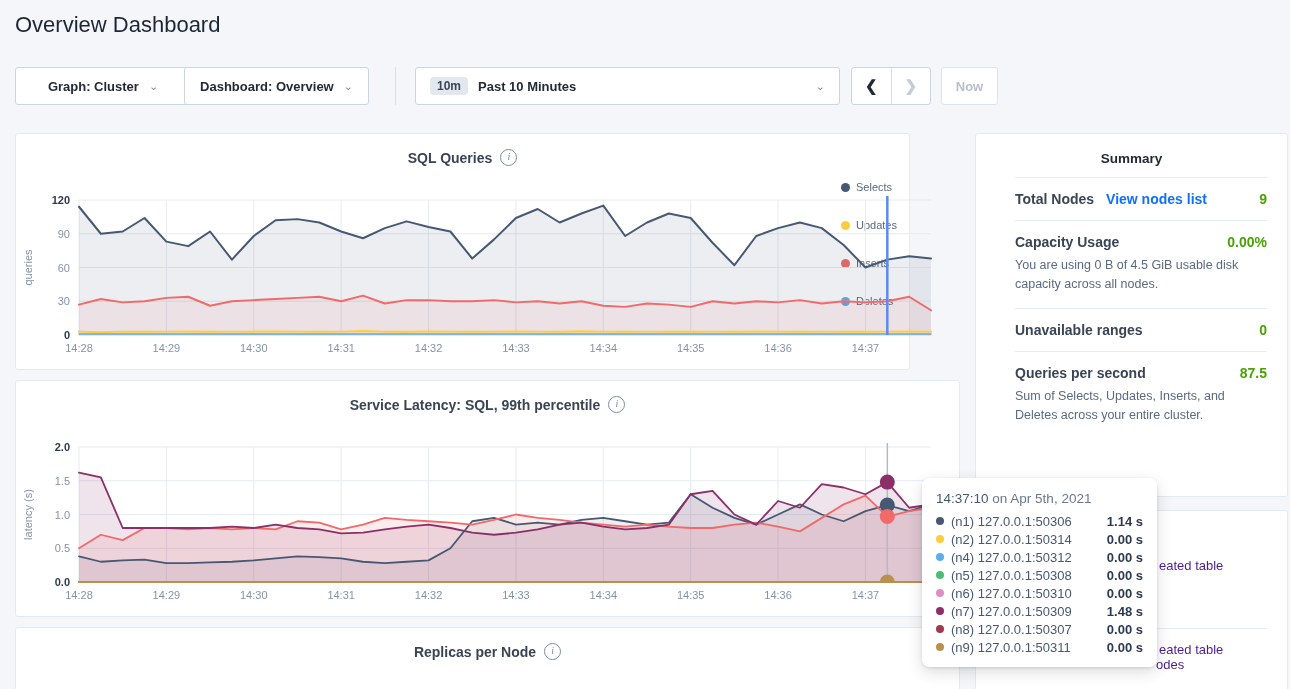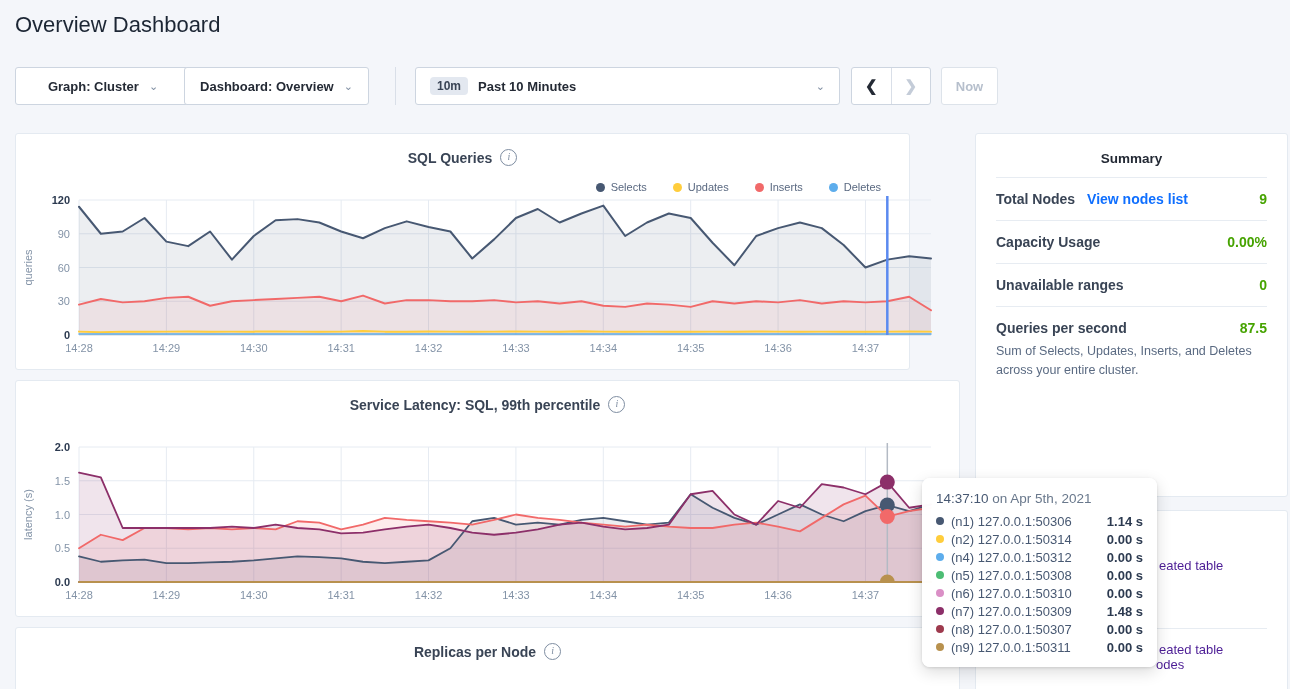--- a/index.html
+++ b/index.html
@@ -28,28 +28,28 @@
   #card-latency{left:15px;top:380px;width:945px;height:237px;}
   #card-replicas{left:15px;top:627px;width:945px;height:200px;}
   #summary-card{left:975px;top:133px;width:313px;height:364px;padding:0 20px;}
   #events-card{left:975px;top:510px;width:313px;height:280px;}
 
   .chart-title{display:flex;justify-content:center;align-items:center;gap:8px;margin-top:15px;
                font-size:14px;font-weight:bold;color:#394455;}
   .info-icon{width:15px;height:15px;border:1px solid #7e8da1;border-radius:50%;font-size:10px;line-height:14px;
              text-align:center;color:#7e8da1;font-weight:normal;font-style:italic;
              font-family:"Liberation Serif",serif;flex:none;cursor:pointer;}
-  .legend{position:absolute;top:47px;right:28px;display:flex;gap:26px;font-size:11px;color:#596880;}
+  .legend{position:absolute;top:47px;right:12px;display:flex;gap:26px;font-size:11px;color:#596880;flex-direction:column;}
   .legend-item{display:flex;align-items:center;gap:6px;cursor:pointer;}
   .legend-dot{width:9px;height:9px;border-radius:50%;}
   svg.chart{position:absolute;left:0;top:58px;font-family:"Liberation Sans",sans-serif;}
 
   
   .summary-title{text-align:center;font-weight:bold;font-size:13.5px;color:#242a35;padding:17px 0 11px;}
-  .srow{border-top:1px solid #e7ecf2;padding:13px 0;}
+  .srow{border-top:1px solid #e7ecf2;padding:13px 0;margin-left:19px;}
   .srow:first-of-type{border-top:none;}
   .srow-head{display:flex;align-items:baseline;font-size:14px;font-weight:bold;color:#394455;}
   .srow-value{margin-left:auto;color:#46a300;white-space:nowrap;}
   .srow-link{color:#0f6fff;margin-left:12px;cursor:pointer;}
   .srow-sub{font-size:12.5px;color:#5a6a82;line-height:1.55;margin-top:6px;font-weight:normal;}
 
   
   .event-frag{position:absolute;font-size:13px;color:#4c1d95;white-space:nowrap;}
   #frag-1{left:183px;top:47px;}
   #frag-2{left:183px;top:131px;}
@@ -235,20 +235,21 @@
       <span>Total Nodes</span>
       <span class="srow-link">View nodes list</span>
       <span class="srow-value">9</span>
     </div>
   </div>
   <div class="srow">
     <div class="srow-head">
       <span>Capacity Usage</span>
       <span class="srow-value">0.00%</span>
     </div>
+    <div class="srow-sub">You are using 0 B of 4.5 GiB usable disk capacity across all nodes.</div>
   </div>
   <div class="srow">
     <div class="srow-head">
       <span>Unavailable ranges</span>
       <span class="srow-value">0</span>
     </div>
   </div>
   <div class="srow">
     <div class="srow-head">
       <span>Queries per second</span>

